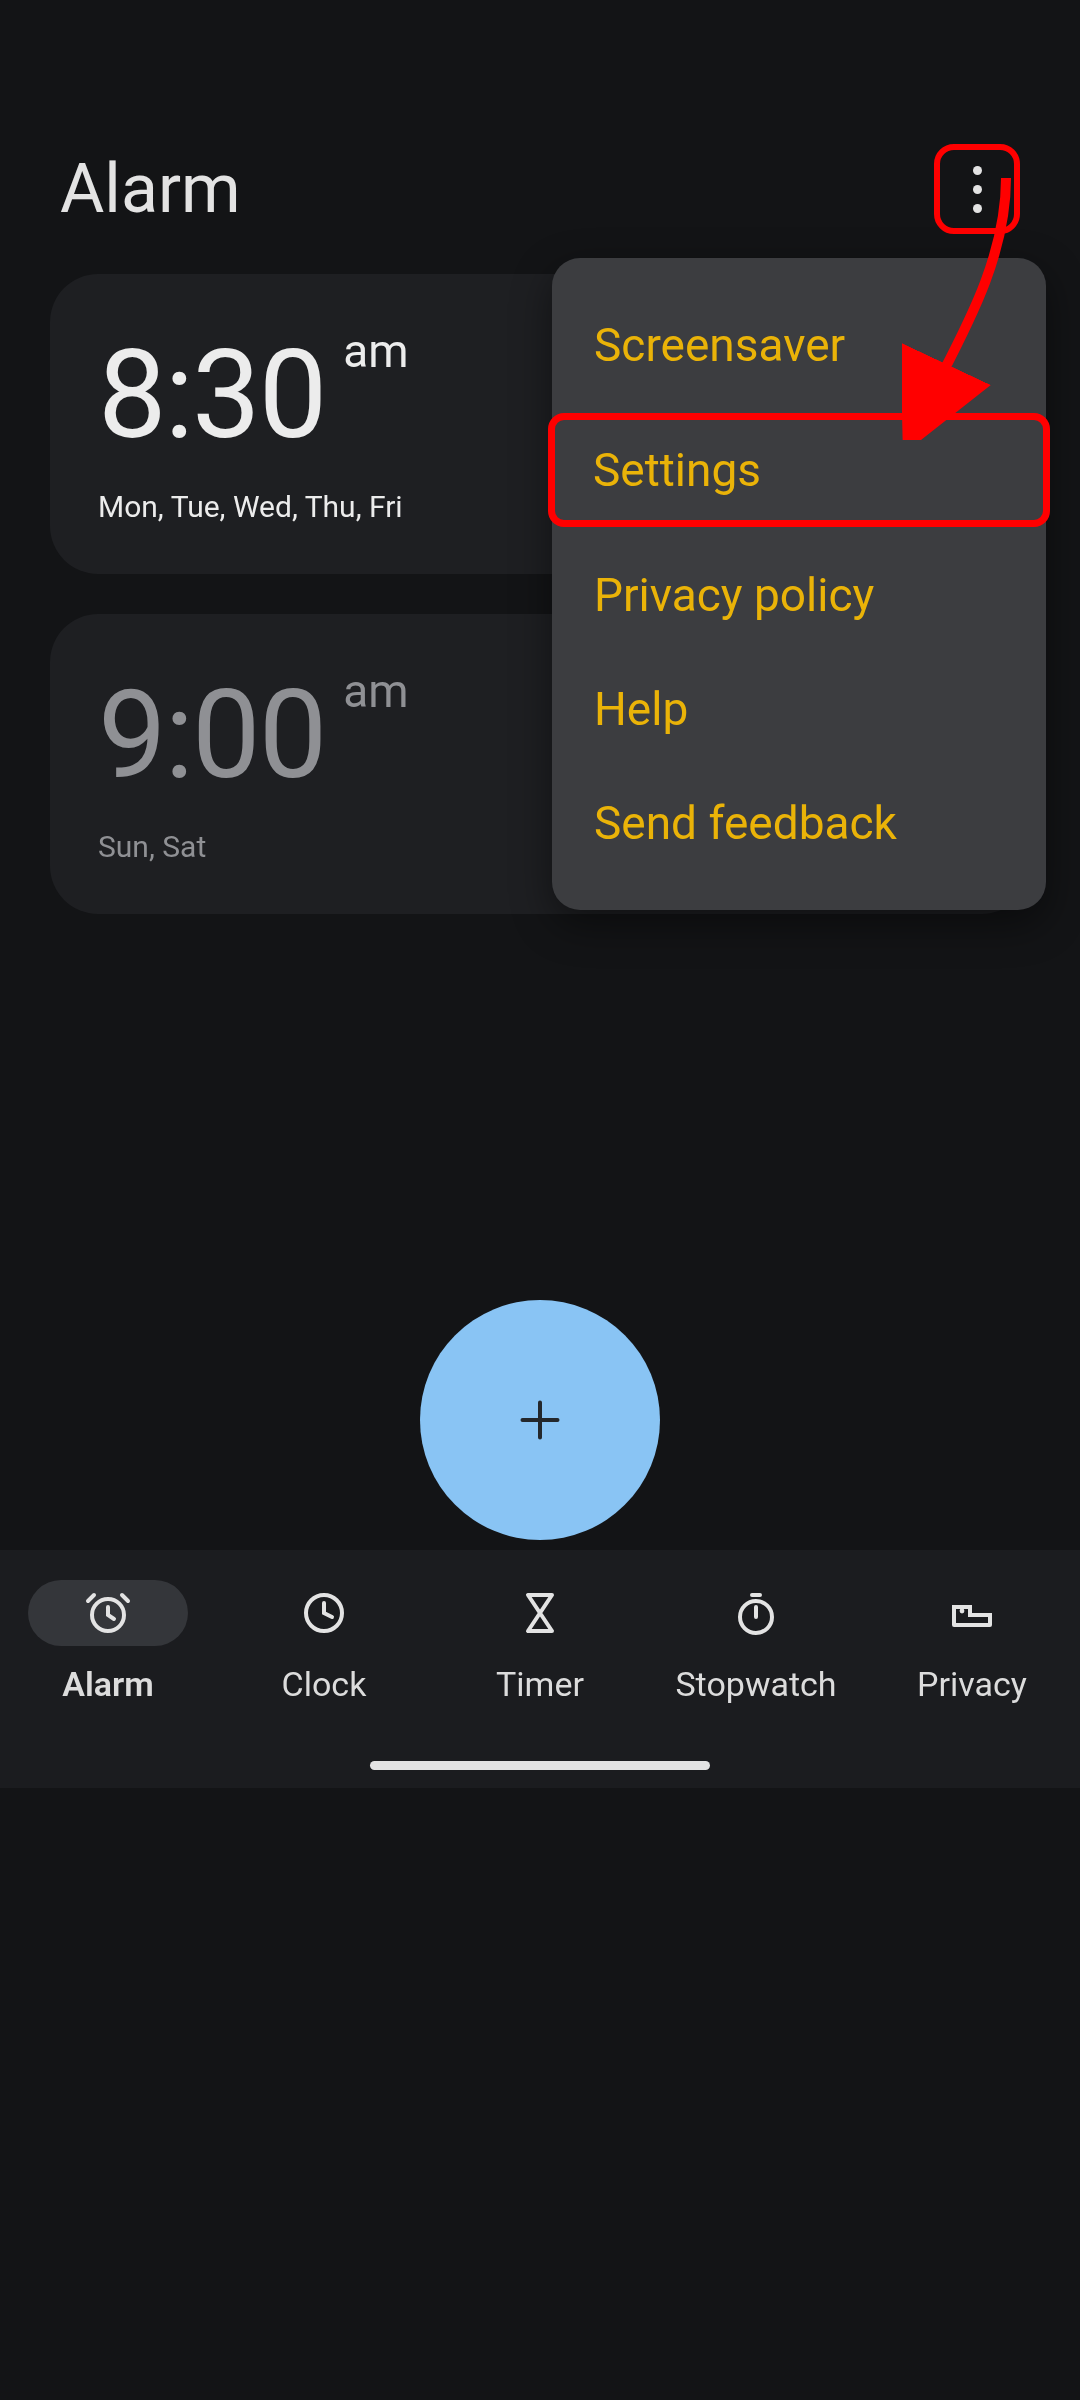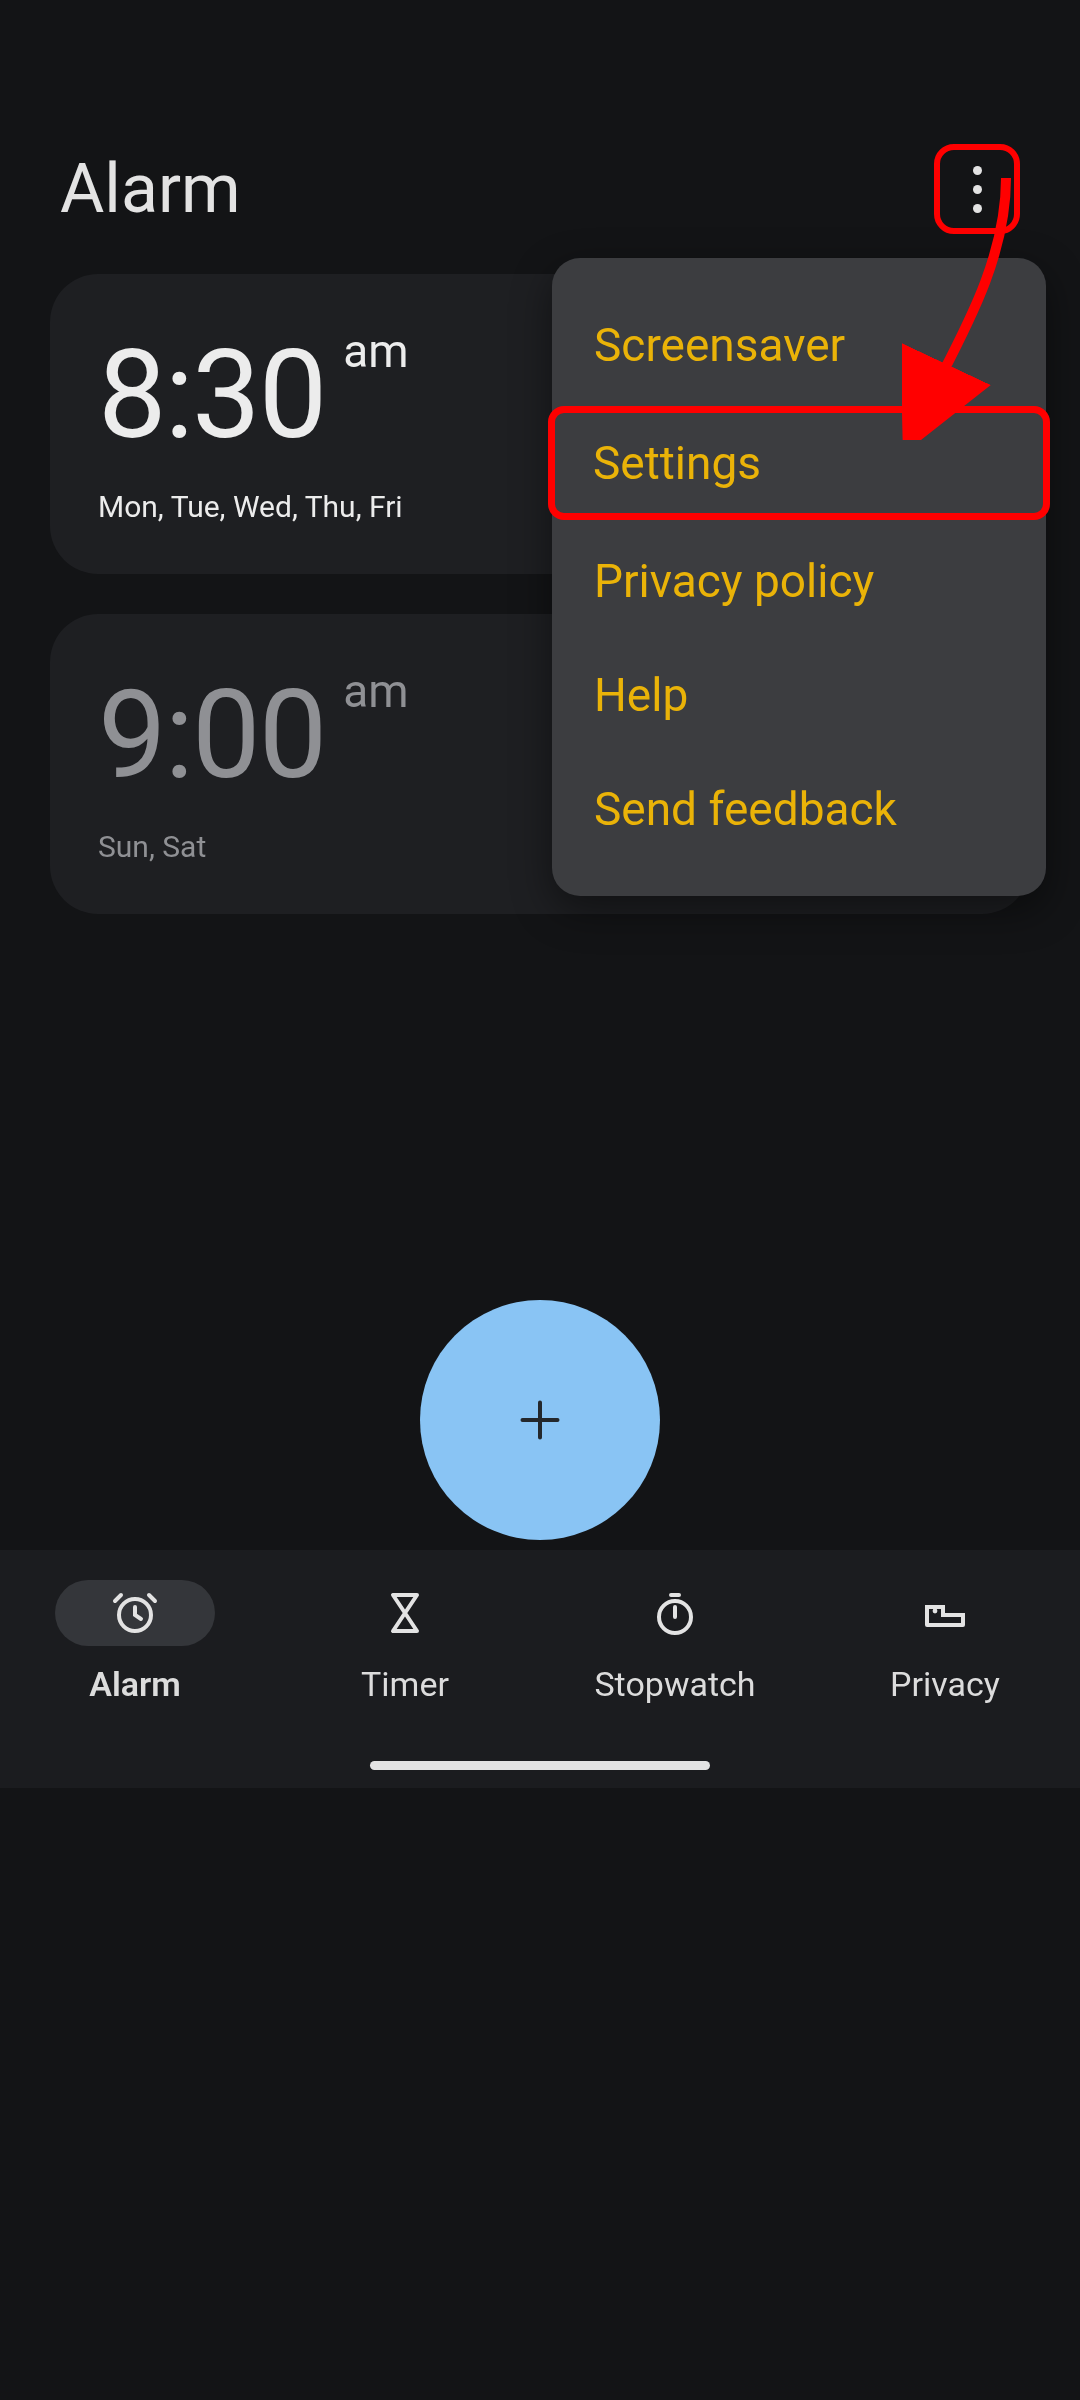--- a/index.html
+++ b/index.html
@@ -41,21 +41,21 @@
   .nav-label { font-size: 34px; color:#dcdcdc; }
   .nav-item.active .nav-label { font-weight:600; }
   .nav-icon { width: 48px; height: 48px; }
 
   
   .home-indicator { position:absolute; bottom: 18px; left:50%; transform:translateX(-50%); width: 340px; height: 9px; background:#e3e3e3; border-radius: 9px; }
 
   
   .menu { position:absolute; top: 258px; right: 34px; width: 494px; background:#3c3d40; border-radius: 28px; padding: 30px 0; display:flex; flex-direction:column; box-shadow: 0 14px 40px rgba(0,0,0,.45); }
   .menu-item { padding: 30px 42px; font-size: 46px; color:#eab308; cursor:pointer; }
-  .menu-item.highlight { border: 7px solid #ff0000; border-radius: 16px; margin: 4px -4px; padding: 23px 38px; }
+  .menu-item.highlight { border: 7px solid #ff0000; border-radius: 16px; margin: 11px -4px; padding: 23px 38px; }
 
   
   .arrow-svg { position:absolute; top: 170px; right: 38px; width: 140px; height: 270px; pointer-events:none; }
 </style>
 </head>
 <body>
 
 <div class="screen">
 
   <div class="statusbar"></div>
@@ -124,20 +124,29 @@
           <circle cx="12" cy="13" r="8" stroke="#e3e3e3" stroke-width="2" fill="none"></circle>
           <path d="M12 9v4l3 2" stroke="#e3e3e3" stroke-width="2" fill="none" stroke-linecap="round"></path>
           <path d="M5 3 2 6M19 3l3 3" stroke="#e3e3e3" stroke-width="2" fill="none" stroke-linecap="round"></path>
         </svg>
       </div>
       <div class="nav-label">Alarm</div>
     </div>
     <div class="nav-item">
       <div class="nav-icon-wrap">
         <svg class="nav-icon" viewBox="0 0 24 24">
+          <circle cx="12" cy="12" r="9" stroke="#e3e3e3" stroke-width="2" fill="none"></circle>
+          <path d="M12 7v5l4 2" stroke="#e3e3e3" stroke-width="2" fill="none" stroke-linecap="round"></path>
+        </svg>
+      </div>
+      <div class="nav-label">Clock</div>
+    </div>
+    <div class="nav-item">
+      <div class="nav-icon-wrap">
+        <svg class="nav-icon" viewBox="0 0 24 24">
           <path d="M6 3h12L6 21h12L6 3Z" stroke="#e3e3e3" stroke-width="2" fill="none" stroke-linejoin="round"></path>
         </svg>
       </div>
       <div class="nav-label">Timer</div>
     </div>
     <div class="nav-item">
       <div class="nav-icon-wrap">
         <svg class="nav-icon" viewBox="0 0 24 24">
           <circle cx="12" cy="14" r="8" stroke="#e3e3e3" stroke-width="2" fill="none"></circle>
           <path d="M12 14V9M10 3h4" stroke="#e3e3e3" stroke-width="2" fill="none" stroke-linecap="round"></path>

